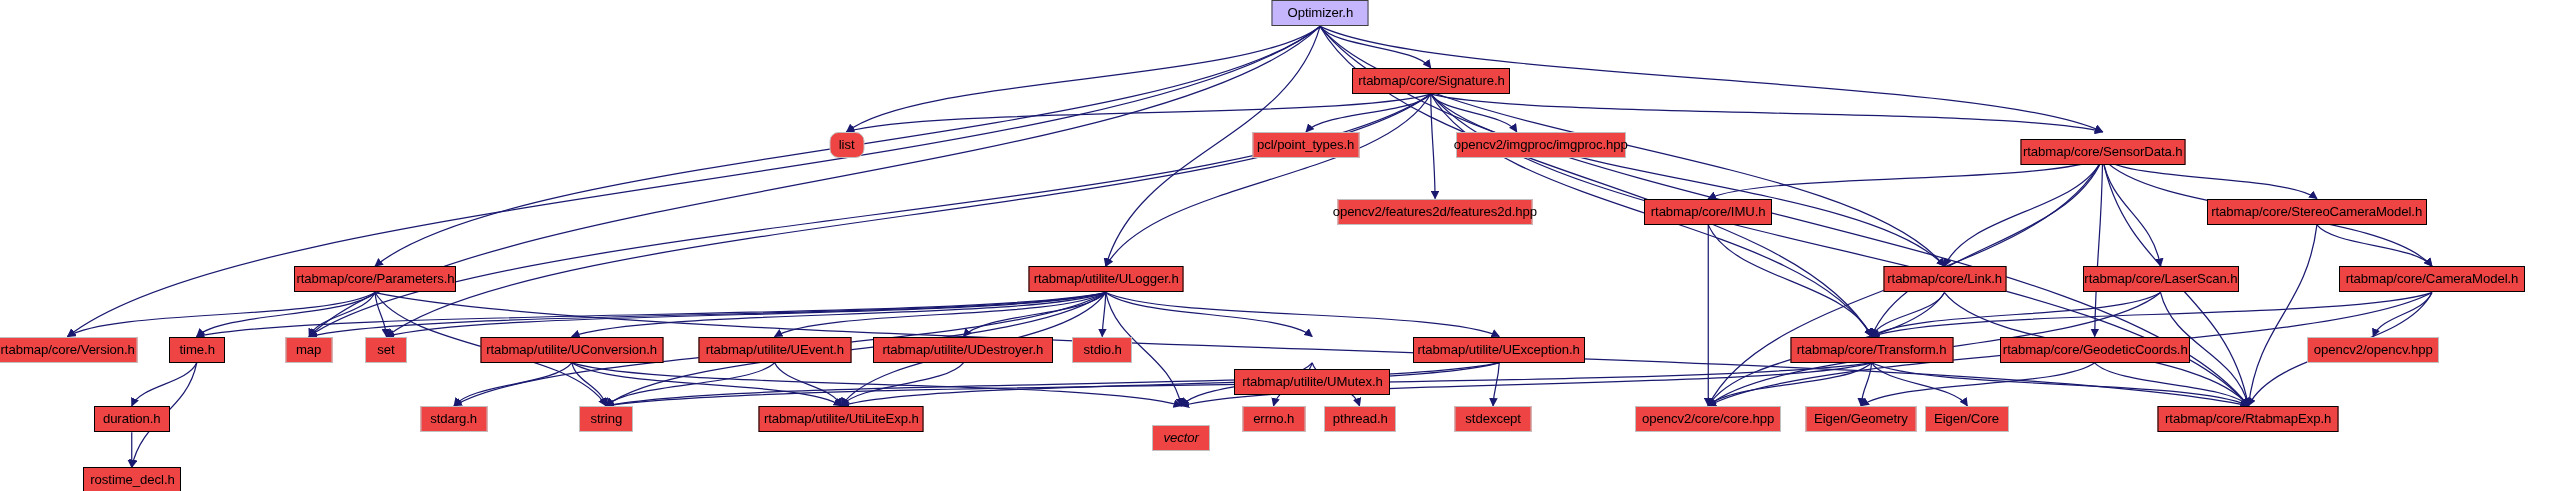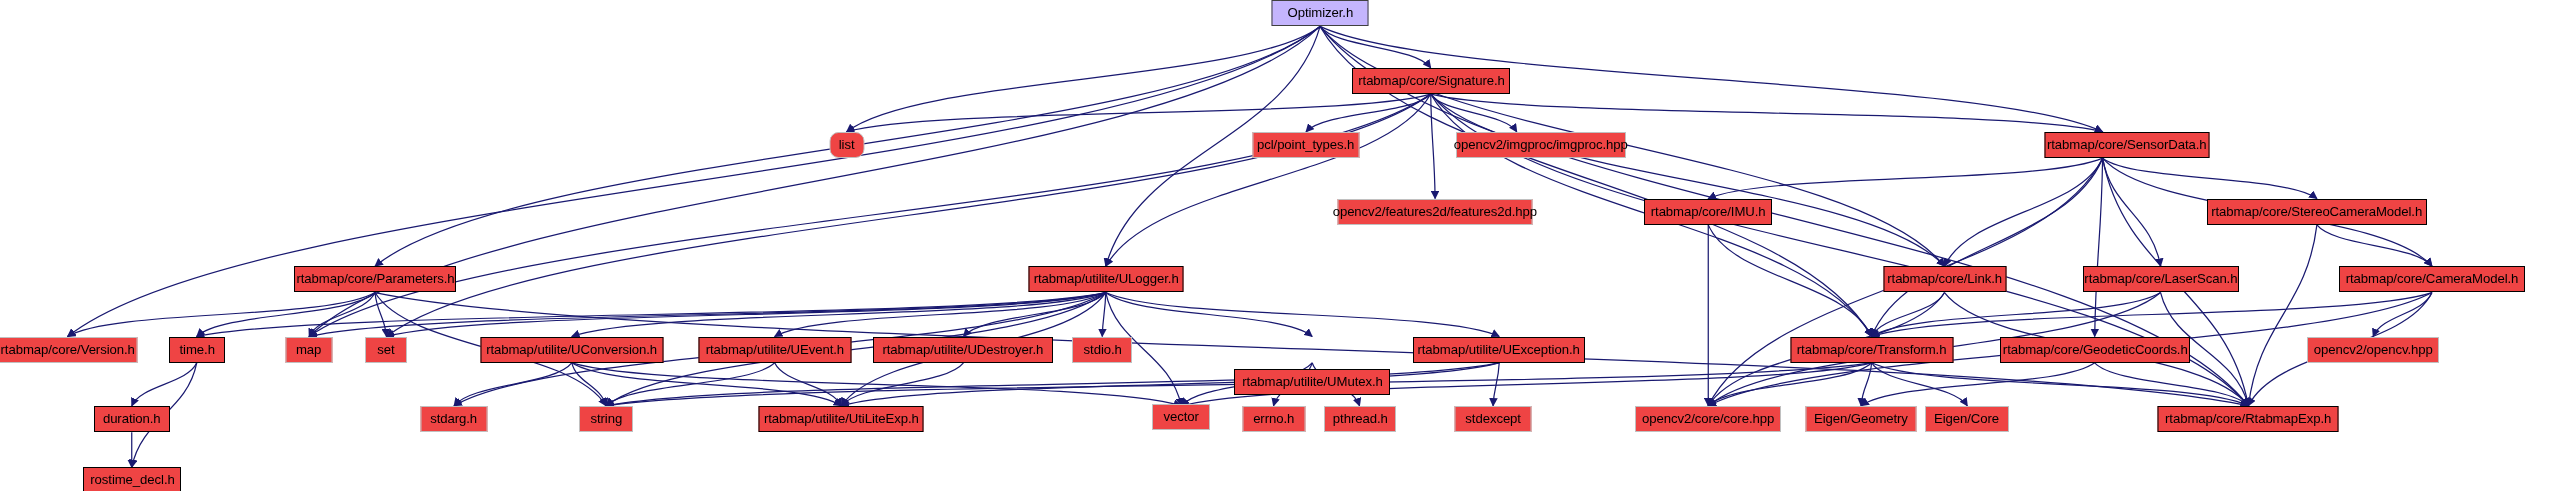--- a/index.html
+++ b/index.html
@@ -164,21 +164,21 @@
       </div>
       <div class="node" style="left: 847px; top: 145px; width: 35px; border-radius: 9px;">
         <span class="node-label">list</span>
       </div>
       <div class="node" style="left: 1306px; top: 145px; width: 107px;">
         <span class="node-label">pcl/point_types.h</span>
       </div>
       <div class="node" style="left: 1517px; top: 145px; width: 170px; margin-left: 24px;">
         <span class="node-label">opencv2/imgproc/imgproc.hpp</span>
       </div>
-      <div class="node bold" style="left: 2103px; top: 145px; width: 165px; margin-left: 24px;">
+      <div class="node bold" style="left: 2103px; top: 152px; width: 165px;">
         <span class="node-label">rtabmap/core/SensorData.h</span>
       </div>
       <div class="node" style="left: 1435px; top: 212px; width: 195px;">
         <span class="node-label">opencv2/features2d/features2d.hpp</span>
       </div>
       <div class="node bold" style="left: 1708px; top: 212px; width: 128px;">
         <span class="node-label">rtabmap/core/IMU.h</span>
       </div>
       <div class="node bold" style="left: 2317px; top: 212px; width: 220px;">
         <span class="node-label">rtabmap/core/StereoCameraModel.h</span>
@@ -242,21 +242,21 @@
       </div>
       <div class="node" style="left: 454px; top: 419px; width: 67px;">
         <span class="node-label">stdarg.h</span>
       </div>
       <div class="node" style="left: 606px; top: 419px; width: 54px;">
         <span class="node-label">string</span>
       </div>
       <div class="node bold" style="left: 841px; top: 419px; width: 165px;">
         <span class="node-label">rtabmap/utilite/UtiLiteExp.h</span>
       </div>
-      <div class="node" style="left: 1181px; top: 417px; width: 58px;">
+      <div class="node" style="left: 1181px; top: 438px; width: 58px; font-style: italic;">
         <span class="node-label">vector</span>
       </div>
       <div class="node" style="left: 1274px; top: 419px; width: 63px;">
         <span class="node-label">errno.h</span>
       </div>
       <div class="node" style="left: 1360px; top: 419px; width: 72px;">
         <span class="node-label">pthread.h</span>
       </div>
       <div class="node" style="left: 1493px; top: 419px; width: 77px;">
         <span class="node-label">stdexcept</span>

